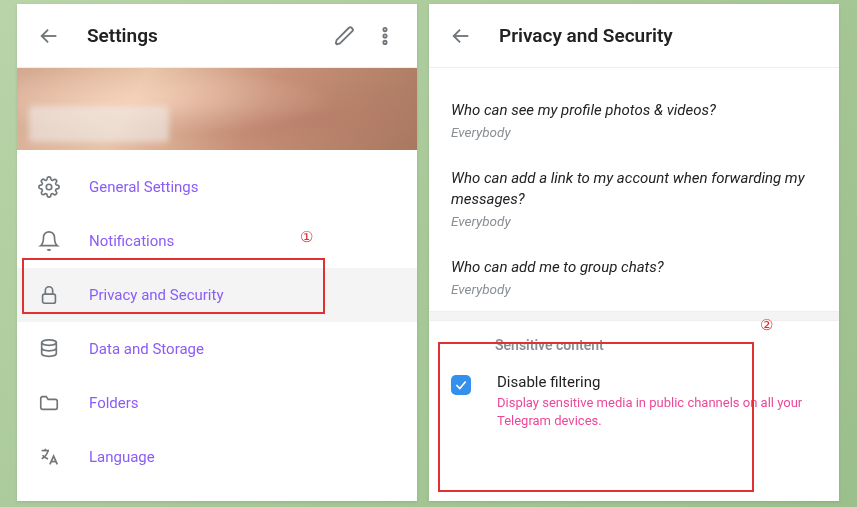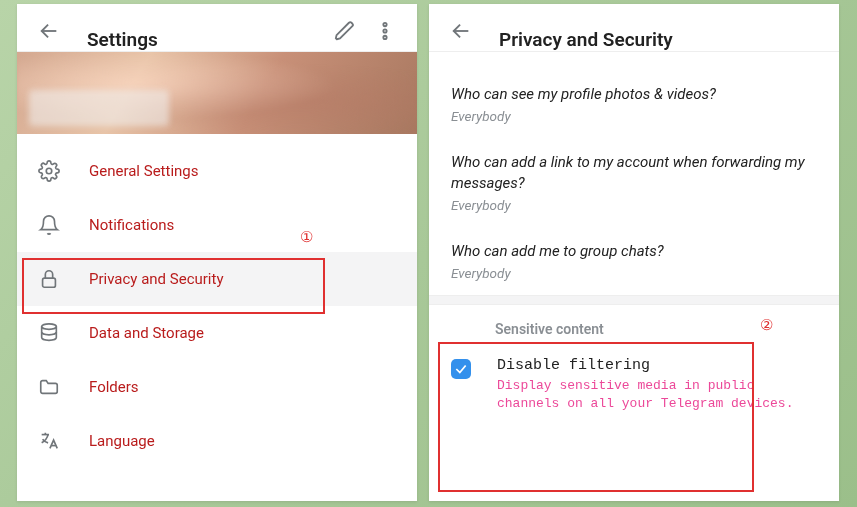--- a/index.html
+++ b/index.html
@@ -21,23 +21,23 @@
   }
   .panel {
     position: absolute;
     background: #fff;
     box-shadow: 0 1px 3px rgba(0,0,0,0.1);
   }
   .panel-left { left: 17px; top: 4px; width: 400px; height: 497px; }
   .panel-right { left: 429px; top: 4px; width: 410px; height: 497px; }
 
   .header {
-    height: 48px;
+    height: 64px;
     display: flex;
-    align-items: flex-end;
+    align-items: center;
     padding: 0 12px;
     border-bottom: 1px solid #eee;
     background:#fff;
     position: relative;
     z-index: 2;
   }
   .header-title {
     font-size: 19px;
     font-weight: 600;
     color: #222;
@@ -75,21 +75,21 @@
     border-radius:4px;
   }
 
   .menu-list { padding-top: 10px; }
   .menu-item {
     display: flex;
     align-items: center;
     height: 54px;
     padding: 0 20px;
     cursor: pointer;
-    color: #b91c1c;
+    color: #8b5cf6;
     font-size: 15px;
   }
   .menu-item.active { background: #f4f4f5; }
   .menu-icon {
     width: 24px; height: 24px;
     margin-right: 28px;
     color: #707579;
     display:flex; align-items:center; justify-content:center;
   }
   .menu-icon svg { width:22px; height:22px; stroke: currentColor; fill:none; stroke-width:1.8; }
@@ -104,21 +104,20 @@
   .priv-value { font-size: 13.5px; color: #8a8f94; }
   .section-divider { height: 10px; background: #f4f4f5; border-top:1px solid #eee; border-bottom:1px solid #eee; }
   .section-header {
     padding: 16px 22px 6px 22px;
     font-size: 14px; font-weight: 600; color: #8a8f94; margin-left: 44px;
   }
   .check-row {
     display:flex; align-items:flex-start;
     padding: 14px 22px 16px 22px;
     cursor:pointer;
-    font-family:Liberation Mono, monospace;
   }
   .checkbox {
     width: 20px; height: 20px;
     border-radius: 5px;
     background: #3390ec;
     margin-right: 26px;
     margin-top: 2px;
     display:flex; align-items:center; justify-content:center;
     flex-shrink:0;
   }

